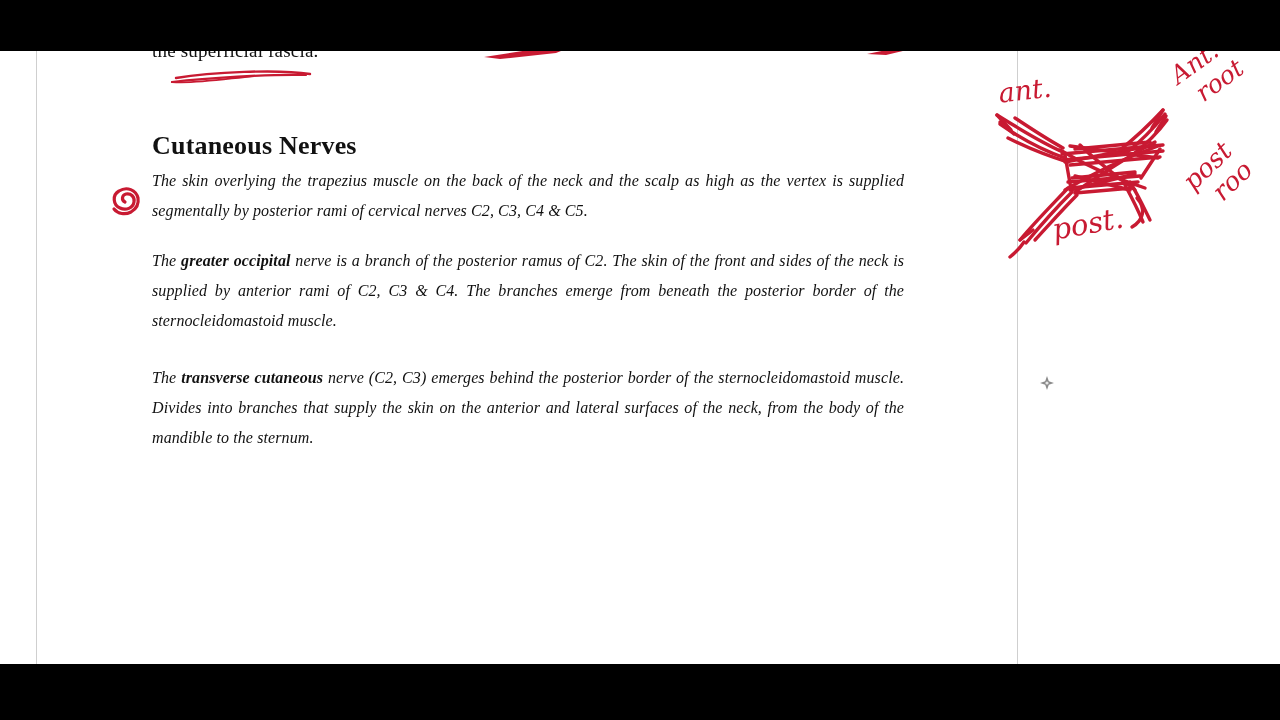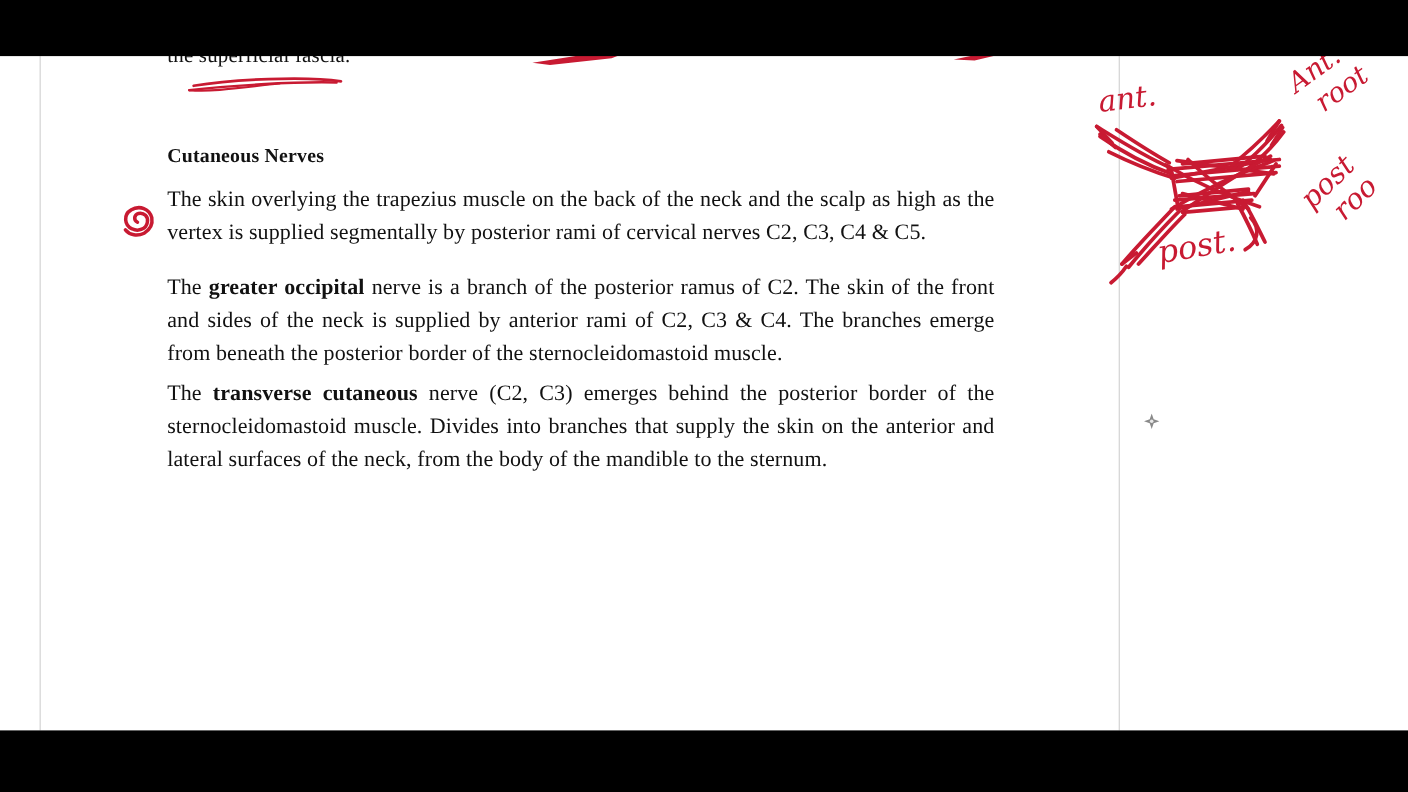--- a/index.html
+++ b/index.html
@@ -25,32 +25,32 @@
   .page-edge.left { left: 36px; }
   .page-edge.right { left: 1017px; }
 
   .partial-top-line {
     position: absolute; left: 152px; top: 38px;
     font-size: 19px; line-height: 26px; z-index: 2;
     letter-spacing: 0.2px;
   }
   .doc-heading {
     position: absolute; left: 152px; top: 131px;
-    font-size: 18px; font-weight: bold; z-index: 2;
+    font-size: 26px; font-weight: bold; z-index: 2;
     letter-spacing: 0.2px;
   }
   .paragraphs {
     position: absolute; left: 152px; top: 166px; width: 752px; z-index: 2;
   }
   .para {
-    font-size: 20px; line-height: 30px;
-    text-align: justify; letter-spacing: 0.1px;
+    font-size: 16px; line-height: 30px;
+    text-align: justify; letter-spacing: 0.1px; font-style: italic;
   }
   .para:nth-child(1) { margin-bottom: 20px; }
-  .para:nth-child(2) { margin-bottom: 7px; }
+  .para:nth-child(2) { margin-bottom: 27px; }
   .para:nth-child(3) { margin-bottom: 13px; }
   .para:nth-child(4) { margin-bottom: 12px; }
 
   svg.annotation { position: absolute; z-index: 5; overflow: visible; }
   .red-stroke {
     stroke: var(--red, #c81a32); fill: none;
     stroke-linecap: round; stroke-linejoin: round;
   }
   .red-fill { fill: var(--red, #c81a32); stroke: none; }
 

